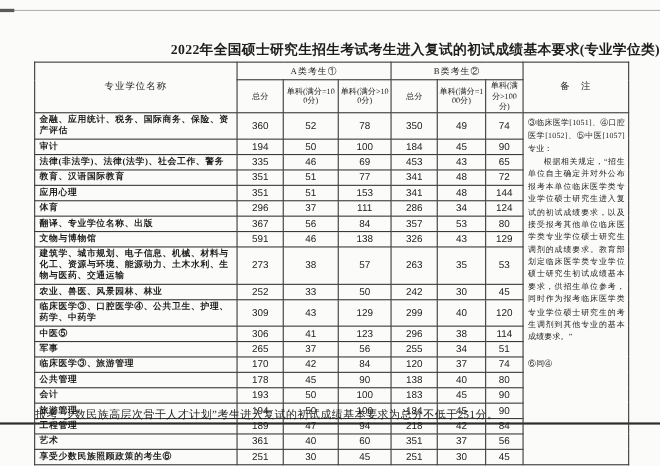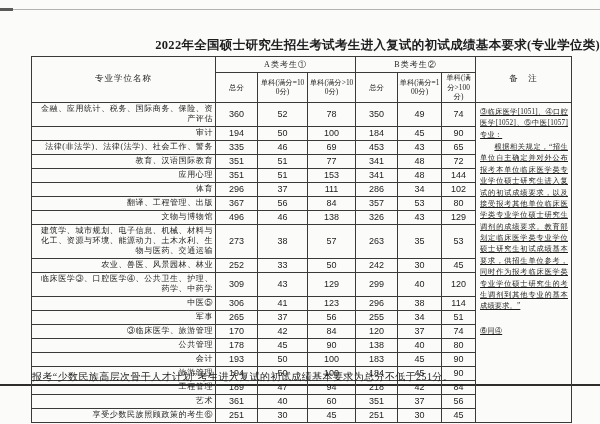--- a/index.html
+++ b/index.html
@@ -24,31 +24,31 @@
     font-weight:normal;
     padding:0.5px 2px;
     text-align:center;vertical-align:middle;
     overflow:hidden;
   }
   .score-table{border:1.5px solid #2c2c2a;}
   th.colhead{font-size:8.5px;letter-spacing:1px;}
   th.grouphead{font-size:8px;height:14px;letter-spacing:1px;}
   th.subhead{font-size:7.4px;height:26px;line-height:1.3;word-break:break-all;padding:0 1px;}
   td.name{
-    text-align:right;font-size:8px;line-height:1.3;
-    padding:1px 2px 1px 4px;letter-spacing:0.6px;height:11px;
+    text-align:left;font-size:8px;line-height:1.3;
+    padding:1px 2px 1px 4px;letter-spacing:0.6px;height:11px;font-weight:bold;
   }
   td.val{font-size:9px;font-family:"Liberation Sans","DejaVu Sans",sans-serif;}
   td.remarks{
     vertical-align:top;text-align:left;
     padding:4px 3px 2px 4px;
   }
   .remarks p{
     margin:0 0 1px 0;font-size:7.2px;line-height:1.58;
-    text-align:justify;word-break:break-all;letter-spacing:0.2px;text-decoration:underline;
+    text-align:justify;word-break:break-all;letter-spacing:0.2px;
   }
   .remarks p.indent{text-indent:2em;}
   .remarks p.xref{margin-top:13px;}
   .footnote{
     position:absolute;left:32px;top:370px;right:36px;
     font-size:10px;letter-spacing:0.4px;margin:0;
   }
 </style>
 </head>
 <body>
@@ -137,34 +137,34 @@
     <td class="val">48</td>
     <td class="val">144</td>
   </tr>
       <tr>
     <td class="name">体育</td>
     <td class="val">296</td>
     <td class="val">37</td>
     <td class="val">111</td>
     <td class="val">286</td>
     <td class="val">34</td>
-    <td class="val">102</td>
-  </tr>
-      <tr>
-    <td class="name">翻译、工程管理、出版</td>
+    <td class="val">124</td>
+  </tr>
+      <tr>
+    <td class="name">翻译、专业学位名称、出版</td>
     <td class="val">367</td>
     <td class="val">56</td>
     <td class="val">84</td>
     <td class="val">357</td>
     <td class="val">53</td>
     <td class="val">80</td>
   </tr>
       <tr>
     <td class="name">文物与博物馆</td>
-    <td class="val">496</td>
+    <td class="val">591</td>
     <td class="val">46</td>
     <td class="val">138</td>
     <td class="val">326</td>
     <td class="val">43</td>
     <td class="val">129</td>
   </tr>
       <tr>
     <td class="name">建筑学、城市规划、电子信息、机械、材料与化工、资源与环境、能源动力、土木水利、生物与医药、交通运输</td>
     <td class="val">273</td>
     <td class="val">38</td>
@@ -203,21 +203,21 @@
       <tr>
     <td class="name">军事</td>
     <td class="val">265</td>
     <td class="val">37</td>
     <td class="val">56</td>
     <td class="val">255</td>
     <td class="val">34</td>
     <td class="val">51</td>
   </tr>
       <tr>
-    <td class="name">③临床医学、旅游管理</td>
+    <td class="name">临床医学③、旅游管理</td>
     <td class="val">170</td>
     <td class="val">42</td>
     <td class="val">84</td>
     <td class="val">120</td>
     <td class="val">37</td>
     <td class="val">74</td>
   </tr>
       <tr>
     <td class="name">公共管理</td>
     <td class="val">178</td>

